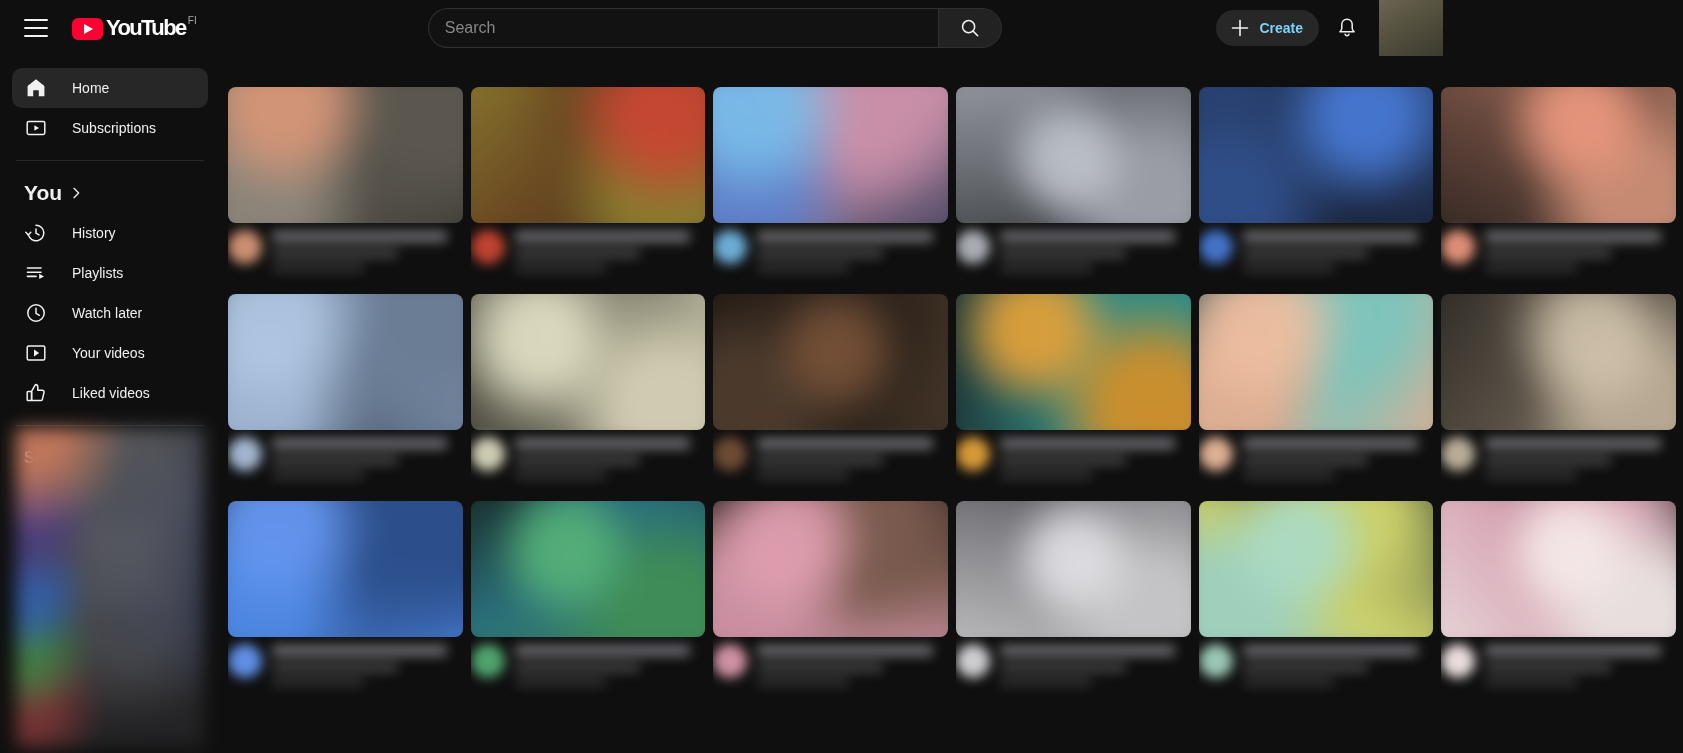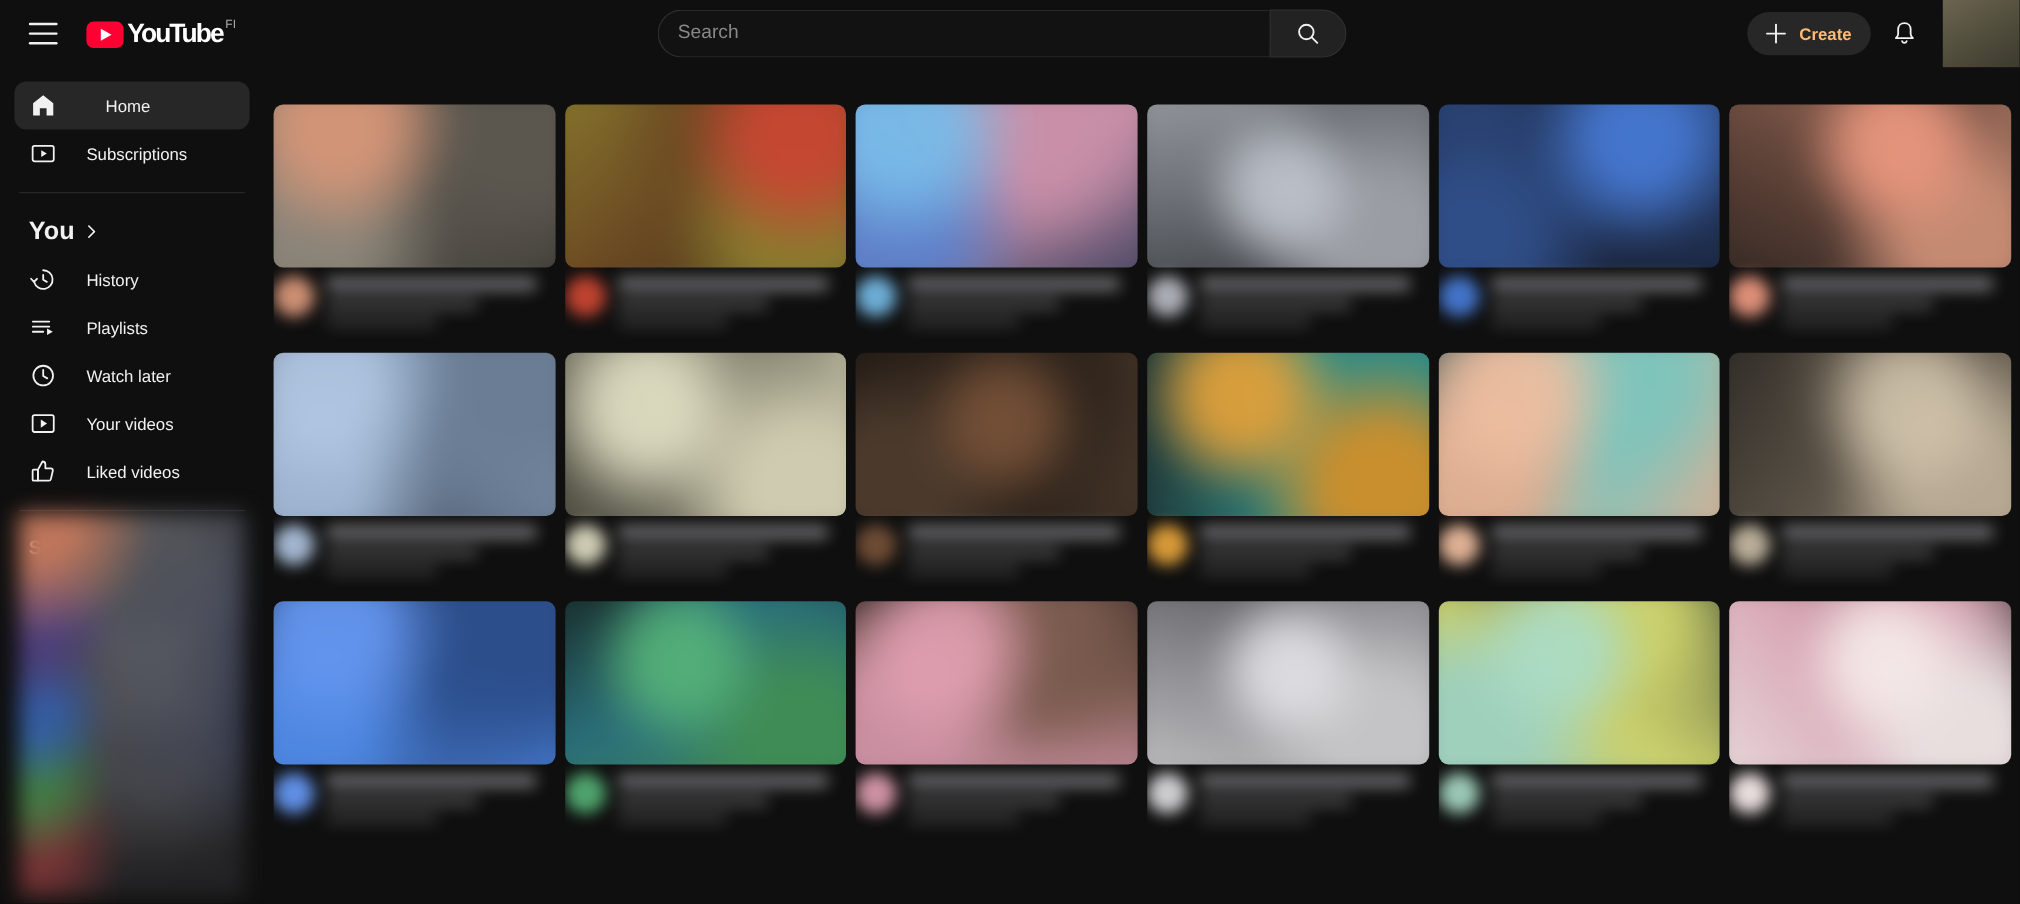--- a/index.html
+++ b/index.html
@@ -7,21 +7,21 @@
     width: 1683px; height: 753px;
     background: #0f0f0f;
     font-family: "Liberation Sans", sans-serif;
     overflow: hidden;
     color: #f1f1f1;
   }
 
   
   #topbar {
     position: absolute; top: 0; left: 0;
-    width: 1683px; height: 56px;
+    width: 1443px; height: 56px;
     background: #0f0f0f;
     display: flex; align-items: center;
     z-index: 30;
   }
   #topbar-left {
     display: flex; align-items: center;
     height: 56px; padding-left: 16px;
     flex: 0 0 auto;
   }
   .icon-btn {
@@ -107,21 +107,21 @@
   
   #topbar-right {
     display: flex; align-items: center;
     height: 56px; padding-right: 0px;
     flex: 0 0 auto; gap: 4px;
   }
   #create-button {
     height: 36px; display: flex; align-items: center;
     background: #272727; border: none; border-radius: 18px;
     padding: 0 16px 0 12px; cursor: pointer;
-    color: #fdba74; font-size: 14px; font-weight: 600;
+    color: #7dd3fc; font-size: 14px; font-weight: 600;
     font-family: "Liberation Sans", sans-serif;
     gap: 7px;
   }
   #notif-btn { margin-left: 4px; }
   #avatar {
     width: 64px; height: 56px;
     margin-left: 8px;
     background: linear-gradient(150deg,#6b6450 0%,#55513f 45%,#3c3a2e 100%);
     flex: 0 0 auto;
   }
@@ -138,21 +138,21 @@
   .nav-item {
     display: flex; align-items: center;
     height: 40px; margin: 0 12px 0 12px;
     border-radius: 10px; padding-left: 12px;
     cursor: pointer; gap: 24px;
   }
   .nav-item.active { background: #272727; }
   .nav-item .nv-label {
     font-size: 14px; color: #f1f1f1; line-height: 20px;
   }
-  .nav-item.active .nv-label { font-weight: 500; margin-left: 16px; }
+  .nav-item.active .nv-label { font-weight: 500; }
   .nav-icon {
     width: 24px; height: 24px; flex: 0 0 24px;
     display: flex; align-items: center; justify-content: center;
   }
   .nav-icon svg { display: block; }
   .divider {
     height: 1px; background: #272727;
     margin: 12px 16px 12px 16px;
   }
   .section-head {

